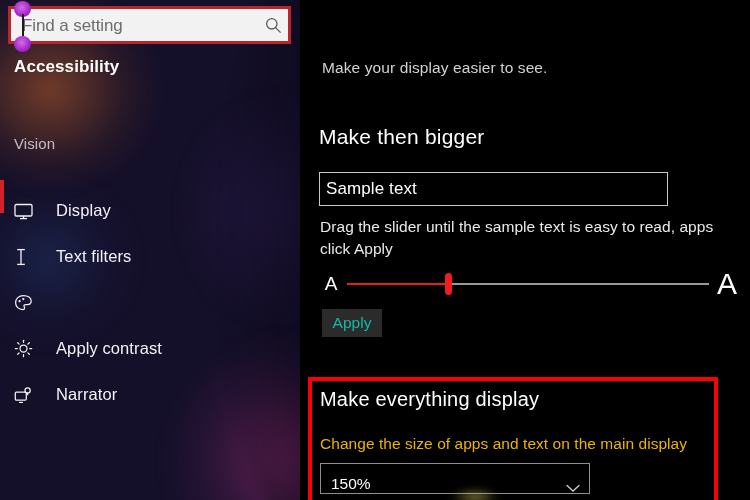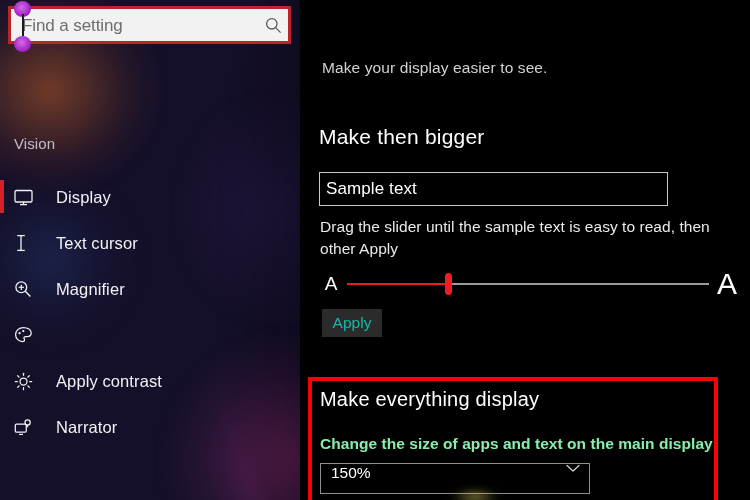--- a/index.html
+++ b/index.html
@@ -75,21 +75,21 @@
     position:absolute; left:14px; top:57px; z-index:5;
     font-size:17px; font-weight:bold; color:#ffffff; letter-spacing:0.1px;
   }
   #vision-label {
     position:absolute; left:14px; top:135px; z-index:5;
     font-size:15px; color:#c3bcc6; letter-spacing:0.1px;
   }
 
   #nav-list { position:absolute; left:0; top:174px; width:300px; z-index:5; }
   .nav-item {
-    position:relative; height:46px; display:flex; align-items:center;
+    position:relative; height:46px; display:flex; align-items:flex-end;
     padding-left:14px;
   }
   .nav-accent {
     position:absolute; left:0; top:6px; width:4px; height:33px; background:#d42027;
   }
   .nav-icon {
     width:28px; flex:0 0 28px; display:flex; align-items:center; justify-content:flex-start;
     color:#f2f2f2;
   }
   .nav-icon svg { display:block; }
@@ -160,26 +160,26 @@
   #highlight-box {
     position:absolute; left:8px; top:341px; width:410px; height:128px;
     border:4px solid #fb0008;
   }
   #heading-everything-bigger {
     position:absolute; left:20px; top:352px;
     font-size:20px; color:#ffffff; letter-spacing:0.2px;
   }
   #change-size-main {
     position:absolute; left:20px; top:399px;
-    font-size:15.5px; color:#86efac; letter-spacing:0.05px;font-weight:bold;
+    font-size:15.5px; color:#eab308; letter-spacing:0.05px;
   }
   #scale-select {
     position:absolute; left:20px; top:427px; width:270px; height:31px;
     border:1px solid #8f8f8f; background:#000;
-    display:flex; align-items:flex-start; justify-content:space-between;
+    display:flex; align-items:flex-end; justify-content:space-between;
     padding:0 9px 0 10px;
   }
   #scale-value { font-size:15.5px; color:#ffffff; }
   #scale-chevron { color:#d0d0d0; display:flex; align-items:center; }
   #scale-chevron svg { display:block; }
   #dropdown-glow {
     position:absolute; left:140px; top:448px; width:70px; height:26px;
     border-radius:50%;
     background:radial-gradient(closest-side, rgba(214,202,96,0.55), rgba(120,110,40,0.12) 60%, rgba(0,0,0,0) 80%);
     filter:blur(3px);
@@ -215,20 +215,21 @@
         </svg>
       </div>
     </div>
 
     <div id="caret-group">
       <div class="caret-dot top"></div>
       <div class="caret-bar"></div>
       <div class="caret-dot bot"></div>
     </div>
 
+    <div id="accessibility-title">Accessibility</div>
 
     <div id="vision-label">Vision</div>
 
     <div id="nav-list">
 
       <div class="nav-item">
         <div class="nav-accent" style="background: rgb(212, 32, 39);"></div>
         <span class="nav-icon">
           <svg width="19" height="17" viewBox="0 0 19 17">
             <rect x="1" y="1.5" width="17" height="11.5" rx="1.3" fill="none" stroke="currentColor" stroke-width="1.3"></rect>
@@ -241,34 +242,23 @@
 
 
       <div class="nav-item">
         <span class="nav-icon">
           <svg width="14" height="18" viewBox="0 0 14 18">
             <line x1="7" y1="1.6" x2="7" y2="16.4" stroke="currentColor" stroke-width="1.3"></line>
             <line x1="3.2" y1="1.6" x2="10.8" y2="1.6" stroke="currentColor" stroke-width="1.3"></line>
             <line x1="3.2" y1="16.4" x2="10.8" y2="16.4" stroke="currentColor" stroke-width="1.3"></line>
           </svg>
         </span>
-        <span class="nav-label">Text cursor</span>
-      </div>
-
-      <div class="nav-item">
-        <span class="nav-icon">
-          <svg width="18" height="18" viewBox="0 0 18 18">
-            <circle cx="7.3" cy="7.3" r="5.4" fill="none" stroke="currentColor" stroke-width="1.3"></circle>
-            <line x1="11.3" y1="11.3" x2="16.4" y2="16.4" stroke="currentColor" stroke-width="1.4"></line>
-            <line x1="4.7" y1="7.3" x2="9.9" y2="7.3" stroke="currentColor" stroke-width="1.2"></line>
-            <line x1="7.3" y1="4.7" x2="7.3" y2="9.9" stroke="currentColor" stroke-width="1.2"></line>
-          </svg>
-        </span>
-        <span class="nav-label">Magnifier</span>
-      </div>
+        <span class="nav-label">Text filters</span>
+      </div>
+
 
       <div class="nav-item">
         <span class="nav-icon">
           <svg width="19" height="18" viewBox="0 0 19 18">
             <path d="M9.4 1.6 C4.8 1.6 1.6 4.7 1.6 8.7 C1.6 12.6 4.8 15.6 8.6 15.6
                      C10 15.6 10.6 14.8 10.6 14 C10.6 13.1 9.9 12.6 9.9 11.8
                      C9.9 11 10.6 10.5 11.5 10.5 L13.2 10.5 C15.6 10.5 17.2 9 17.2 6.9
                      C17.2 3.8 13.8 1.6 9.4 1.6 Z" fill="none" stroke="currentColor" stroke-width="1.25" stroke-linejoin="round"></path>
             <circle cx="5.6" cy="7.2" r="1.15" fill="currentColor"></circle>
             <circle cx="9.3" cy="5.1" r="1.15" fill="currentColor"></circle>
@@ -313,21 +303,21 @@
   <div id="main">
 
     <div id="intro-line">Make your display easier to see.</div>
 
     <div id="heading-text-bigger">Make then bigger</div>
 
     <div id="sample-box">
       <span id="sample-text">Sample text</span>
     </div>
 
-    <div id="drag-hint">Drag the slider until the sample text is easy to read, then other Apply</div>
+    <div id="drag-hint">Drag the slider until the sample text is easy to read, apps click Apply</div>
 
     <div id="slider-row">
       <span id="slider-a-small">A</span>
       <span id="slider-track-wrap">
         <span id="slider-track-bg"></span>
         <span id="slider-track-fill" style="width: 28%;"></span>
         <span id="slider-thumb" style="left: 28%;"></span>
       </span>
       <span id="slider-a-large">A</span>
     </div>

